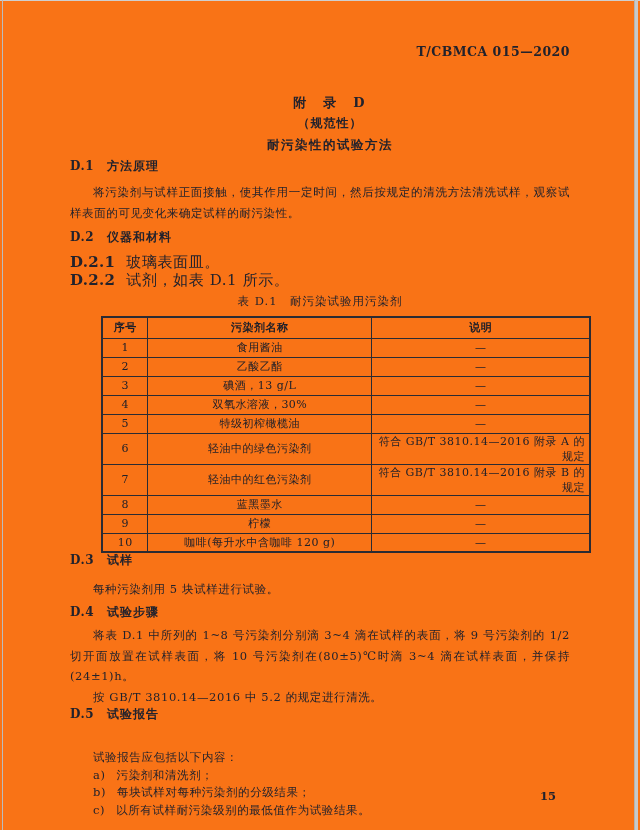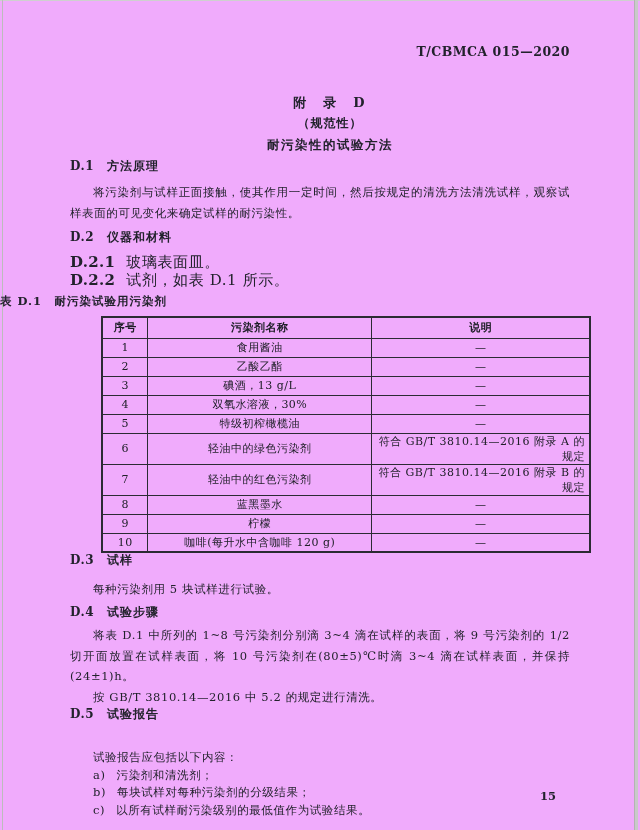--- a/index.html
+++ b/index.html
@@ -6,21 +6,21 @@
   html, body { width: 640px; height: 830px; }
   body {
     background: #ffffff;
     font-family: "DejaVu Serif", "Liberation Serif", serif;
     color: #22222c;
   }
   .page {
     position: relative;
     width: 640px;
     height: 830px;
-    background: #f0abfc;
+    background: #f97316;
     overflow: hidden;
   }
   
   .edge-top    { position: absolute; top: 0; left: 0; right: 0; height: 1px; background: #cfcfcf; }
   .edge-left   { position: absolute; top: 0; bottom: 0; left: 2px; width: 1px; background: #bcbcbc; }
   .edge-right  { position: absolute; top: 0; bottom: 0; right: 2px; width: 4px; background: #c9c9c9; border-left: 1px solid #b3b3b3; }
 
   .std-header {
     position: absolute; top: 44px; right: 70px;
     font-size: 12.5px; font-weight: bold; letter-spacing: 0.5px;
@@ -47,21 +47,21 @@
     letter-spacing: 0.6px;
   }
   .clause {
     position: absolute; left: 70px; width: 500px;
     font-size: 15px; letter-spacing: 0.6px; white-space: nowrap;
   }
   .clause .cl-no { font-weight: bold; margin-right: 11px; letter-spacing: 0.3px; }
 
   .tbl-caption {
     position: absolute; top: 294px; left: 0; width: 640px;
-    font-size: 11.5px; font-weight: bold; letter-spacing: 1px;
+    text-align: center; font-size: 11.5px; font-weight: normal; letter-spacing: 1px;
   }
   table.stain {
     position: absolute; top: 316px; left: 77px;
     width: 490px; border-collapse: collapse;
     font-size: 11px; color: #202029;
   }
   table.stain th, table.stain td {
     border: 1px solid #2b2b33;
     padding: 0 4px;
     vertical-align: middle;

